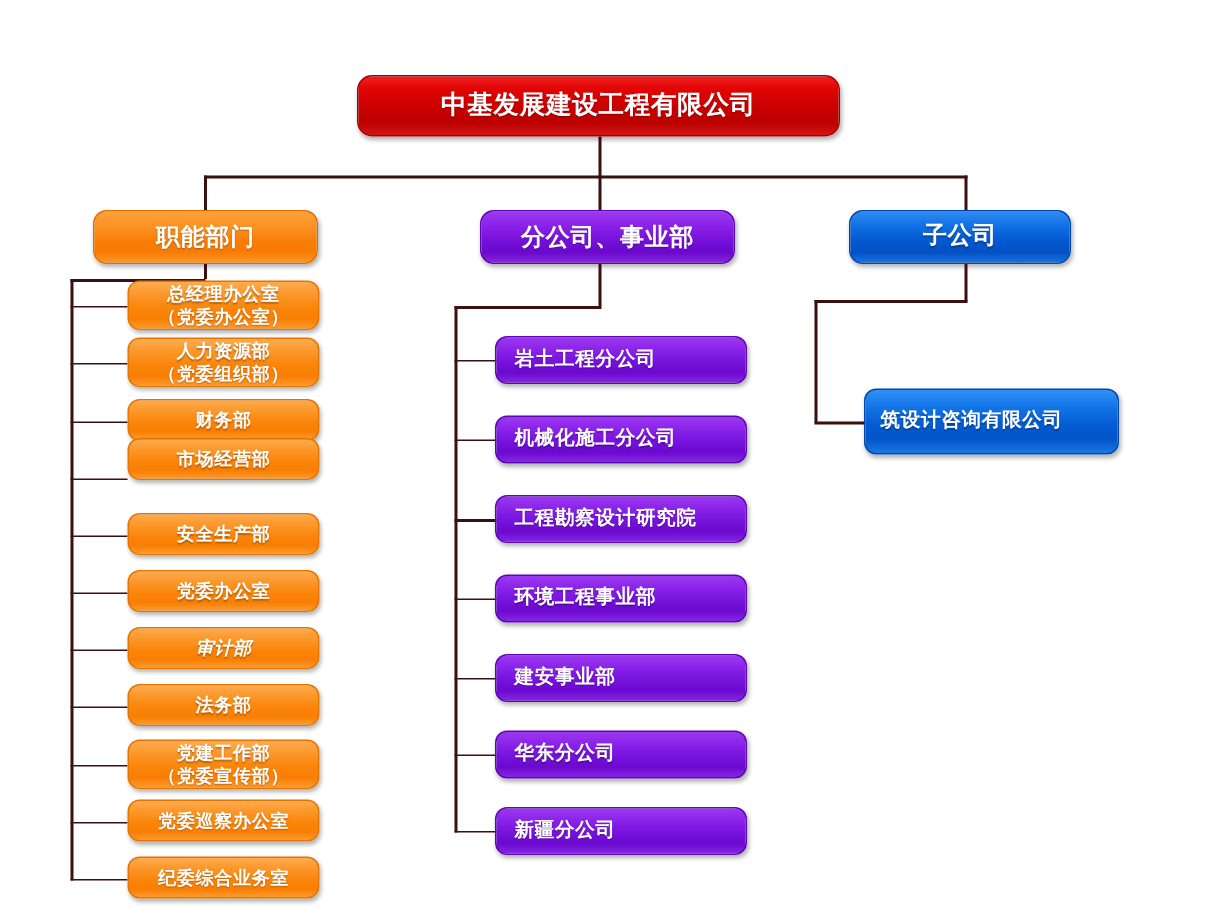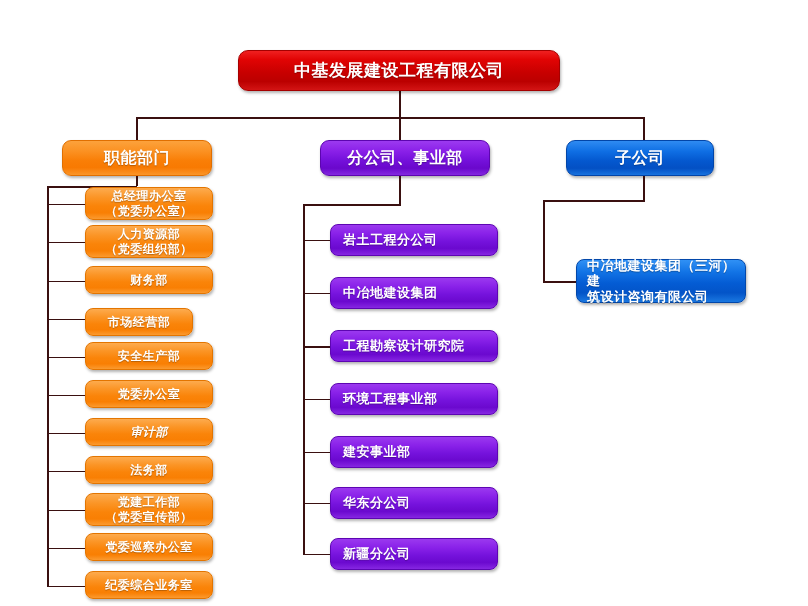--- a/index.html
+++ b/index.html
@@ -153,21 +153,21 @@
   </div>
   <div class="node orange" style="left:85px; top:225px; width:128px; height:33px;">
     <div>
       <div>人力资源部</div>
       <div>（党委组织部）</div>
     </div>
   </div>
   <div class="node orange" style="left:85px; top:266px; width:128px; height:28px;">
     <span>财务部</span>
   </div>
-  <div class="node orange" style="left:85px; top:308px; width:108px; height:28px;">
+  <div class="node orange" style="left:85px; top:292px; width:128px; height:28px;">
     <span>市场经营部</span>
   </div>
   <div class="node orange" style="left:85px; top:342px; width:128px; height:28px;">
     <span>安全生产部</span>
   </div>
   <div class="node orange" style="left:85px; top:380px; width:128px; height:28px;">
     <span>党委办公室</span>
   </div>
   <div class="node orange" style="left:85px; top:418px; width:128px; height:28px;font-style:italic;">
     <span>审计部</span>
@@ -197,21 +197,21 @@
   <div class="line h" style="left:303px; top:346px; width:28px; height:2px;"></div>
   <div class="line h" style="left:303px; top:399px; width:28px; height:1px;"></div>
   <div class="line h" style="left:303px; top:452px; width:28px; height:1px;"></div>
   <div class="line h" style="left:303px; top:503px; width:28px; height:1px;"></div>
   <div class="line h" style="left:303px; top:554px; width:28px; height:1px;"></div>
 
   <div class="node purple" style="left:330px; top:224px; width:168px; height:32px;">
     <span>岩土工程分公司</span>
   </div>
   <div class="node purple" style="left:330px; top:277px; width:168px; height:32px;">
-    <span>中冶地建设集团</span>
+    <span>机械化施工分公司</span>
   </div>
   <div class="node purple" style="left:330px; top:330px; width:168px; height:32px;">
     <span>工程勘察设计研究院</span>
   </div>
   <div class="node purple" style="left:330px; top:383px; width:168px; height:32px;">
     <span>环境工程事业部</span>
   </div>
   <div class="node purple" style="left:330px; top:436px; width:168px; height:32px;">
     <span>建安事业部</span>
   </div>
@@ -222,18 +222,17 @@
     <span>新疆分公司</span>
   </div>
 
   <div class="line v" style="left:643px; top:176px; width:2px; height:25px;"></div>
   <div class="line h" style="left:543px; top:200px; width:102px; height:2px;"></div>
   <div class="line v" style="left:543px; top:200px; width:2px; height:82px;"></div>
   <div class="line h" style="left:543px; top:281px; width:34px; height:2px;"></div>
 
   <div class="node blue" style="left:576px; top:259px; width:170px; height:44px;">
     <div>
-      <div>中冶地建设集团（三河）建</div>
       <div>筑设计咨询有限公司</div>
     </div>
   </div>
 
 </div>
 
 </body></html>

